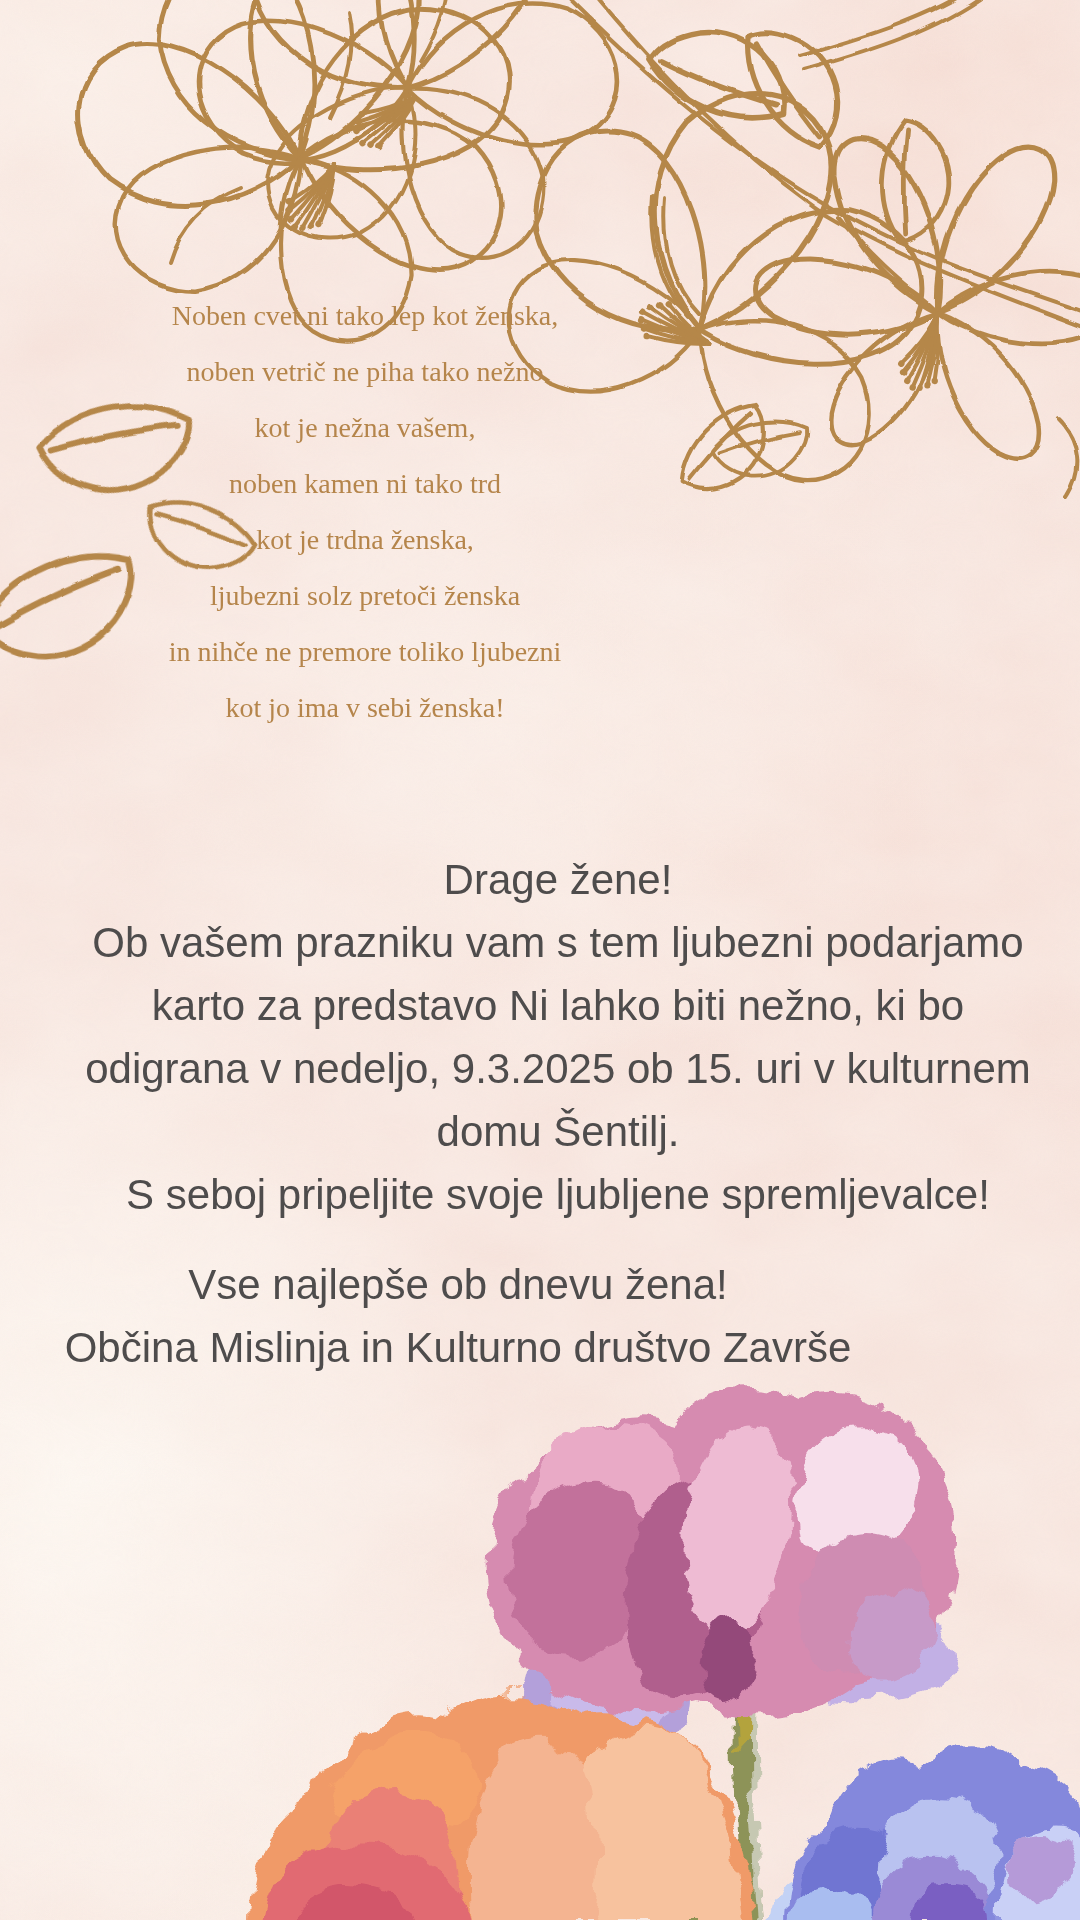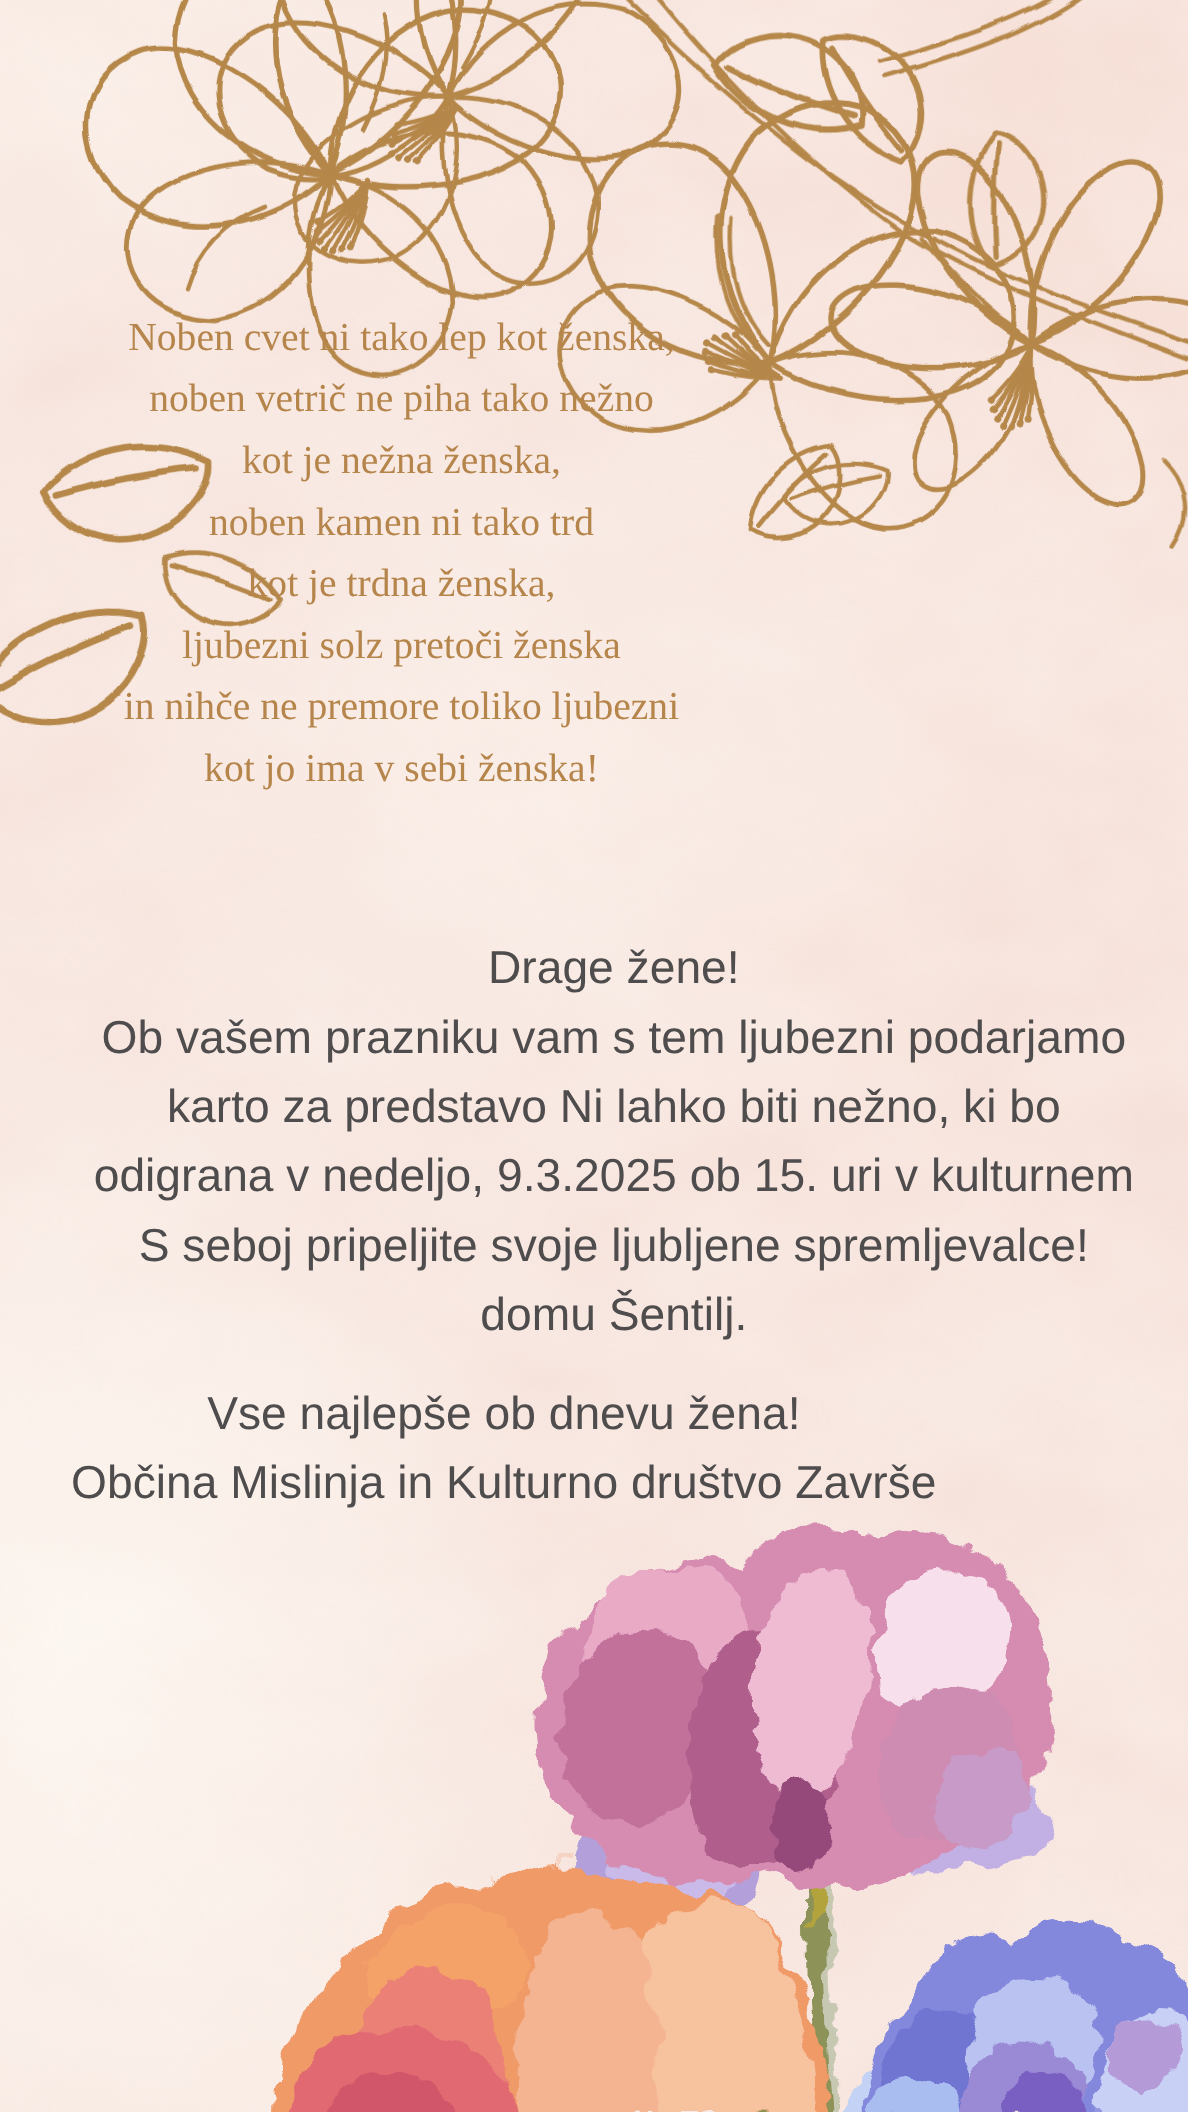--- a/index.html
+++ b/index.html
@@ -12,23 +12,23 @@
       radial-gradient(ellipse 700px 500px at 92% 8%, rgba(245,214,203,0.55), rgba(245,214,203,0) 70%),
       radial-gradient(ellipse 760px 620px at 46% 37%, rgba(252,244,238,0.55), rgba(252,244,238,0) 65%),
       radial-gradient(ellipse 680px 560px at 82% 44%, rgba(244,213,203,0.40), rgba(244,213,203,0) 70%),
       radial-gradient(ellipse 640px 820px at 6% 78%, rgba(253,249,243,0.92), rgba(253,249,243,0.45) 42%, rgba(253,249,243,0) 68%),
       radial-gradient(ellipse 500px 400px at 30% 99%, rgba(250,240,232,0.6), rgba(250,240,232,0) 70%);
   }
   .bg-noise { position:absolute; inset:0; z-index:0; pointer-events:none; }
   .top-florals { position:absolute; top:0; left:0; z-index:1; pointer-events:none; }
   .bottom-florals { position:absolute; left:0; bottom:0; z-index:1; pointer-events:none; }
   .poem {
-    position:absolute; top:278px; left:0; width:730px; z-index:2;
+    position:absolute; top:288px; left:0; width:730px; z-index:2;
     text-align:center; font-family:"Liberation Serif", serif;
-    font-size:36px; line-height:56px; color:#b5854b;
+    font-size:28px; line-height:56px; color:#b5854b;
   }
   .poem div { white-space:nowrap; }
   .invitation {
     position:absolute; top:848px; left:0; width:1080px; z-index:2;
     text-align:center; font-family:"Liberation Sans", sans-serif;
     font-size:42px; line-height:63px; color:#4e4c4c;
   }
   .invitation div { white-space:nowrap;margin-left:36px; }
   .closing {
     position:absolute; top:1253px; left:0; width:916px; z-index:2;
@@ -189,35 +189,35 @@
         <g transform="translate(-2,6) rotate(18)">
             <use href="#stamens"></use>
           </g>
       </g>
     </g>
   </svg>
 
   <div class="poem">
     <div>Noben cvet ni tako lep kot ženska,</div>
     <div>noben vetrič ne piha tako nežno</div>
-    <div>kot je nežna ženska,</div>
+    <div>kot je nežna vašem,</div>
     <div>noben kamen ni tako trd</div>
     <div>kot je trdna ženska,</div>
     <div>ljubezni solz pretoči ženska</div>
     <div>in nihče ne premore toliko ljubezni</div>
     <div>kot jo ima v sebi ženska!</div>
   </div>
 
   <div class="invitation">
     <div>Drage žene!</div>
     <div>Ob vašem prazniku vam s tem ljubezni podarjamo</div>
     <div>karto za predstavo Ni lahko biti nežno, ki bo</div>
     <div>odigrana v nedeljo, 9.3.2025 ob 15. uri v kulturnem</div>
+    <div>domu Šentilj.</div>
     <div>S seboj pripeljite svoje ljubljene spremljevalce!</div>
-    <div>domu Šentilj.</div>
   </div>
 
   <div class="closing">
     <div>Vse najlepše ob dnevu žena!</div>
     <div>Občina Mislinja in Kulturno društvo Završe</div>
   </div>
 
   <svg class="bottom-florals" width="1080" height="800" viewBox="0 0 1080 800" aria-hidden="true">
     <defs>
       <filter id="wc1" x="-25%" y="-25%" width="150%" height="150%">

